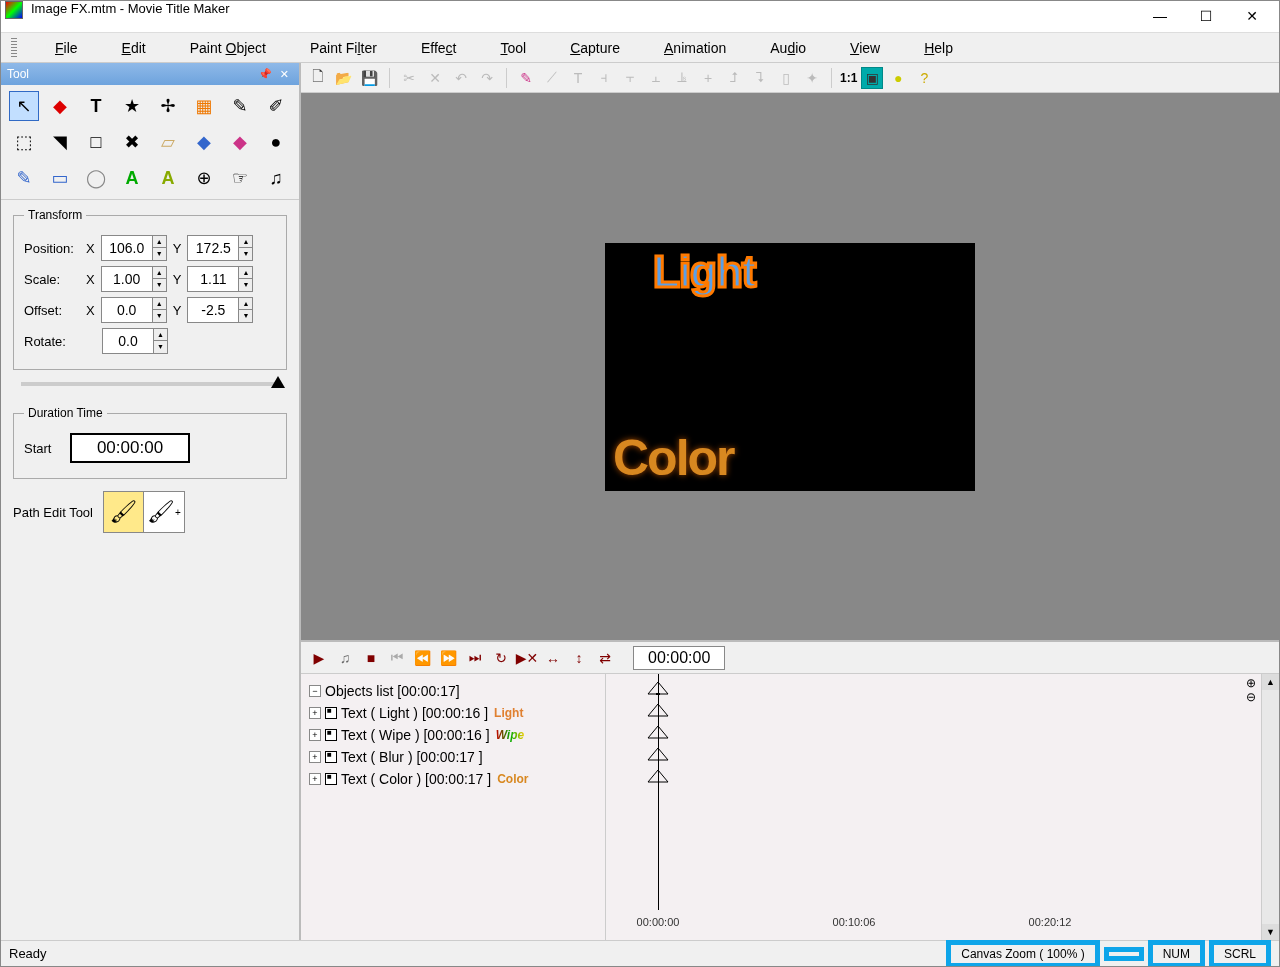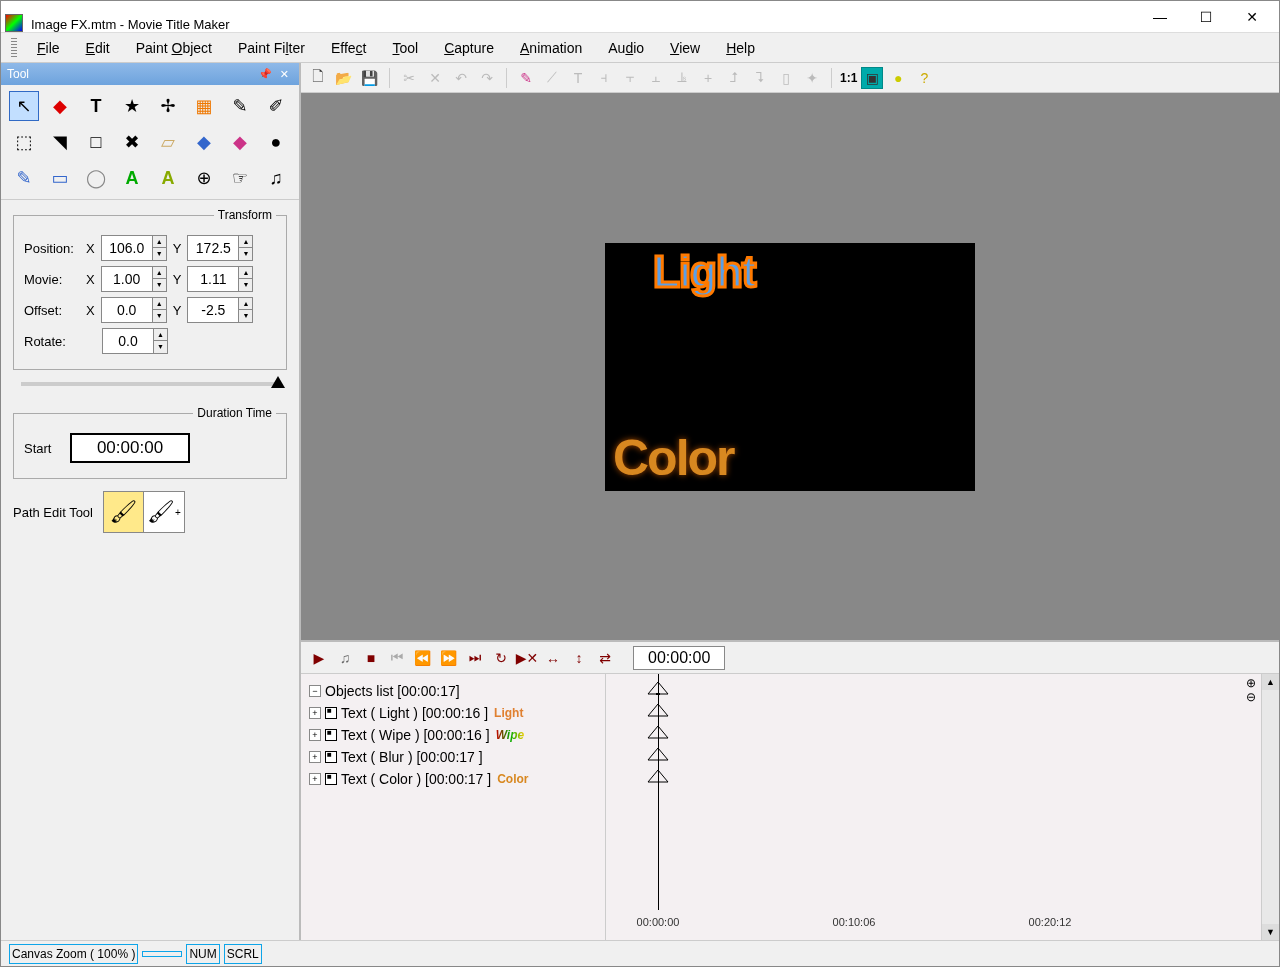--- a/index.html
+++ b/index.html
@@ -1,40 +1,40 @@
 <!DOCTYPE html>
 <html><head>
 <meta charset="utf-8">
 <style>
 * { box-sizing: border-box; margin: 0; padding: 0; font-family: "Segoe UI", Tahoma, sans-serif; }
 body { background: #f0f0f0; width: 1280px; height: 967px; overflow: hidden; border: 1px solid #888; display: flex; flex-direction: column; }
-.titlebar { height: 32px; background: #fff; display: flex; align-items: flex-end; padding: 0 4px; border-bottom: 1px solid #ddd; }
+.titlebar { height: 32px; background: #fff; display: flex; align-items: flex-start; padding: 0 4px; border-bottom: 1px solid #ddd; }
 .titlebar .app-icon { width: 18px; height: 18px; background: linear-gradient(135deg,#f00,#0f0,#00f); margin-right: 8px; border: 1px solid #666; }
 .titlebar .title { flex: 1; font-size: 13px; color: #000; }
 .winbtn { width: 46px; height: 30px; display: flex; align-items: center; justify-content: center; font-size: 14px; cursor: pointer; }
-.menubar { height: 30px; background: #f0f0f0; display: flex; align-items: center; padding: 0 10px; gap: 2px; border-bottom: 1px solid #ccc; }
+.menubar { height: 30px; background: #f0f0f0; display: flex; align-items: center; padding: 0 10px; gap: 20px; border-bottom: 1px solid #ccc; }
 .grip { width: 6px; height: 20px; background: repeating-linear-gradient(to bottom,#888 0,#888 1px,transparent 1px,transparent 3px); margin-right: 6px; }
 .menu-item { padding: 4px 12px; font-size: 14px; color: #000; cursor: pointer; }
 .menu-item u { text-decoration: underline; }
 
 .workspace { flex: 1; display: flex; overflow: hidden; }
 
 
 .left-panel { width: 300px; background: #f0f0f0; border-right: 2px solid #bbb; display: flex; flex-direction: column; }
 .panel-header { height: 22px; background: linear-gradient(#8fb9e8,#6ea3dd); color: #fff; font-size: 12px; padding: 2px 6px; display: flex; align-items: center; }
 .panel-header .spacer { flex: 1; }
 .panel-header .pin, .panel-header .close { font-size: 11px; padding: 0 4px; cursor: pointer; }
 
 .tool-grid { padding: 6px 8px; display: flex; flex-wrap: wrap; gap: 6px; border-bottom: 1px solid #ccc; }
 .tool-btn { width: 30px; height: 30px; background: #f0f0f0; border: 1px solid transparent; display: flex; align-items: center; justify-content: center; font-size: 18px; cursor: pointer; color: #000; }
 .tool-btn.sel { border: 1px solid #316ac5; background: #c2dfff; }
 
 .prop-area { padding: 8px 12px; flex: 1; overflow: auto; font-size: 13px; }
 fieldset { border: 1px solid #aaa; padding: 8px 10px 10px; margin-bottom: 12px; }
-legend { font-size: 12px; padding: 0 4px; text-align: right; }
+legend { font-size: 12px; padding: 0 4px; }
 .row { display: flex; align-items: center; margin: 5px 0; gap: 6px; }
 .lbl { width: 56px; font-size: 13px; }
 .axis { font-size: 13px; }
 .spin { display: flex; align-items: center; border: 1px solid #888; background: #fff; height: 26px; }
 .spin input { border: none; width: 50px; text-align: center; font-size: 14px; font-family: inherit; outline: none; }
 .spin .arrows { width: 14px; display: flex; flex-direction: column; border-left: 1px solid #888; }
 .spin .arr { height: 12px; font-size: 7px; text-align: center; line-height: 12px; cursor: pointer; background: #eee; border-bottom: 1px solid #888; }
 .spin .arr:last-child { border-bottom: none; }
 
 .trans-row { display: flex; align-items: center; gap: 6px; margin: 4px; }
@@ -88,21 +88,21 @@
 .time-ruler { position: absolute; bottom: 12px; left: 0; right: 0; height: 20px; font-size: 11px; color: #333; }
 .ruler-label { position: absolute; bottom: 0; transform: translateX(-50%); }
 
 .zoom-btns { position: absolute; right: 2px; top: 2px; width: 16px; }
 .zoom-btns div { font-size: 12px; text-align: center; cursor: pointer; line-height: 14px; }
 
 .timeline-scroll-v { width: 18px; background: #e8e8e8; border-left: 1px solid #ccc; position: relative; }
 .scroll-arr { position: absolute; left: 0; right: 0; height: 16px; text-align: center; font-size: 9px; line-height: 16px; background: #ddd; }
 
 .statusbar { height: 26px; background: #f0f0f0; border-top: 1px solid #ccc; display: flex; align-items: center; padding: 0 8px; font-size: 13px; gap: 4px; }
-.status-cell { border: 1px solid #0ea5e9; padding: 2px 2px; font-size: 12px; }
+.status-cell { border: 5px solid #0ea5e9; padding: 2px 10px; font-size: 12px; }
 </style>
 </head>
 <body>
 
 <div class="titlebar">
   <div class="app-icon"></div>
   <div class="title">Image FX.mtm - Movie Title Maker</div>
   <div class="winbtn">—</div>
   <div class="winbtn">☐</div>
   <div class="winbtn">✕</div>
@@ -178,21 +178,21 @@
           <span class="axis">Y</span>
           <div class="spin">
               <input value="172.5" style="">
               <div class="arrows">
                 <div class="arr">▲</div>
                 <div class="arr">▼</div>
               </div>
             </div>
         </div>
         <div class="row">
-          <span class="lbl">Movie:</span>
+          <span class="lbl">Scale:</span>
           <span class="axis">X</span>
           <div class="spin">
               <input value="1.00" style="">
               <div class="arrows">
                 <div class="arr">▲</div>
                 <div class="arr">▼</div>
               </div>
             </div>
           <span class="axis">Y</span>
           <div class="spin">
@@ -382,17 +382,18 @@
         <div class="timeline-scroll-v">
           <div class="scroll-arr" style="top:0">▲</div>
           <div class="scroll-arr" style="bottom:0">▼</div>
         </div>
       </div>
     </div>
   </div>
 </div>
 
 <div class="statusbar">
+  <span style="flex:1">Ready</span>
   <span class="status-cell">Canvas Zoom ( 100% )</span>
   <span class="status-cell" style="width:40px"></span>
   <span class="status-cell">NUM</span>
   <span class="status-cell">SCRL</span>
 </div>
 
 </body></html>

